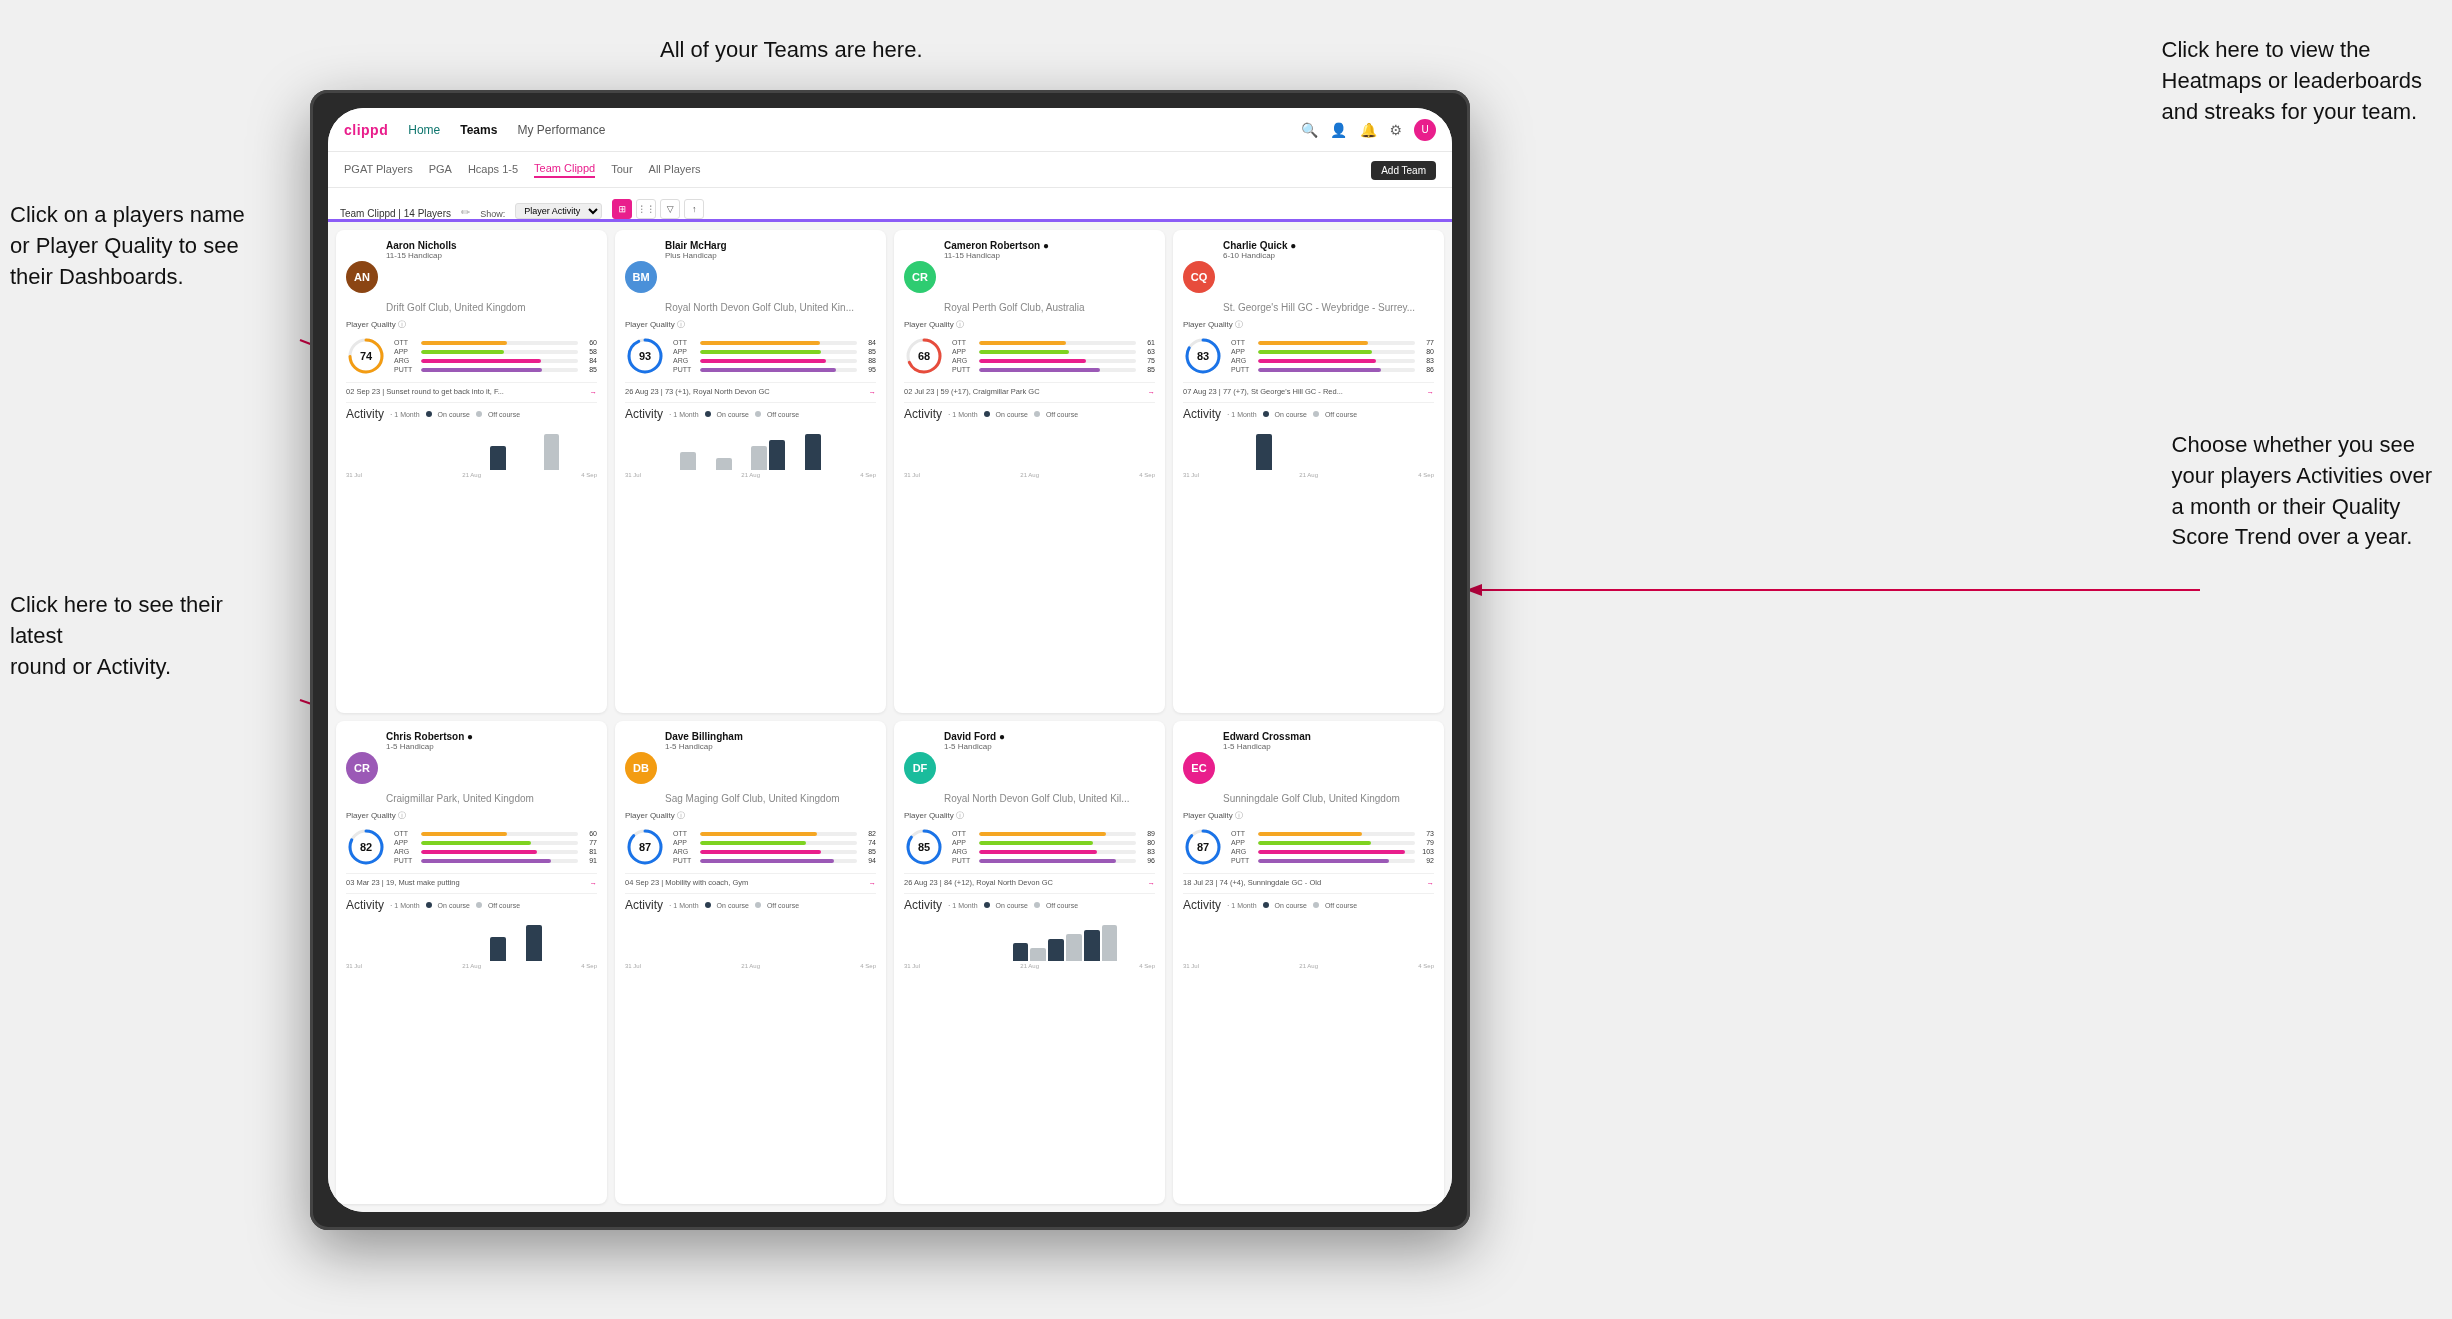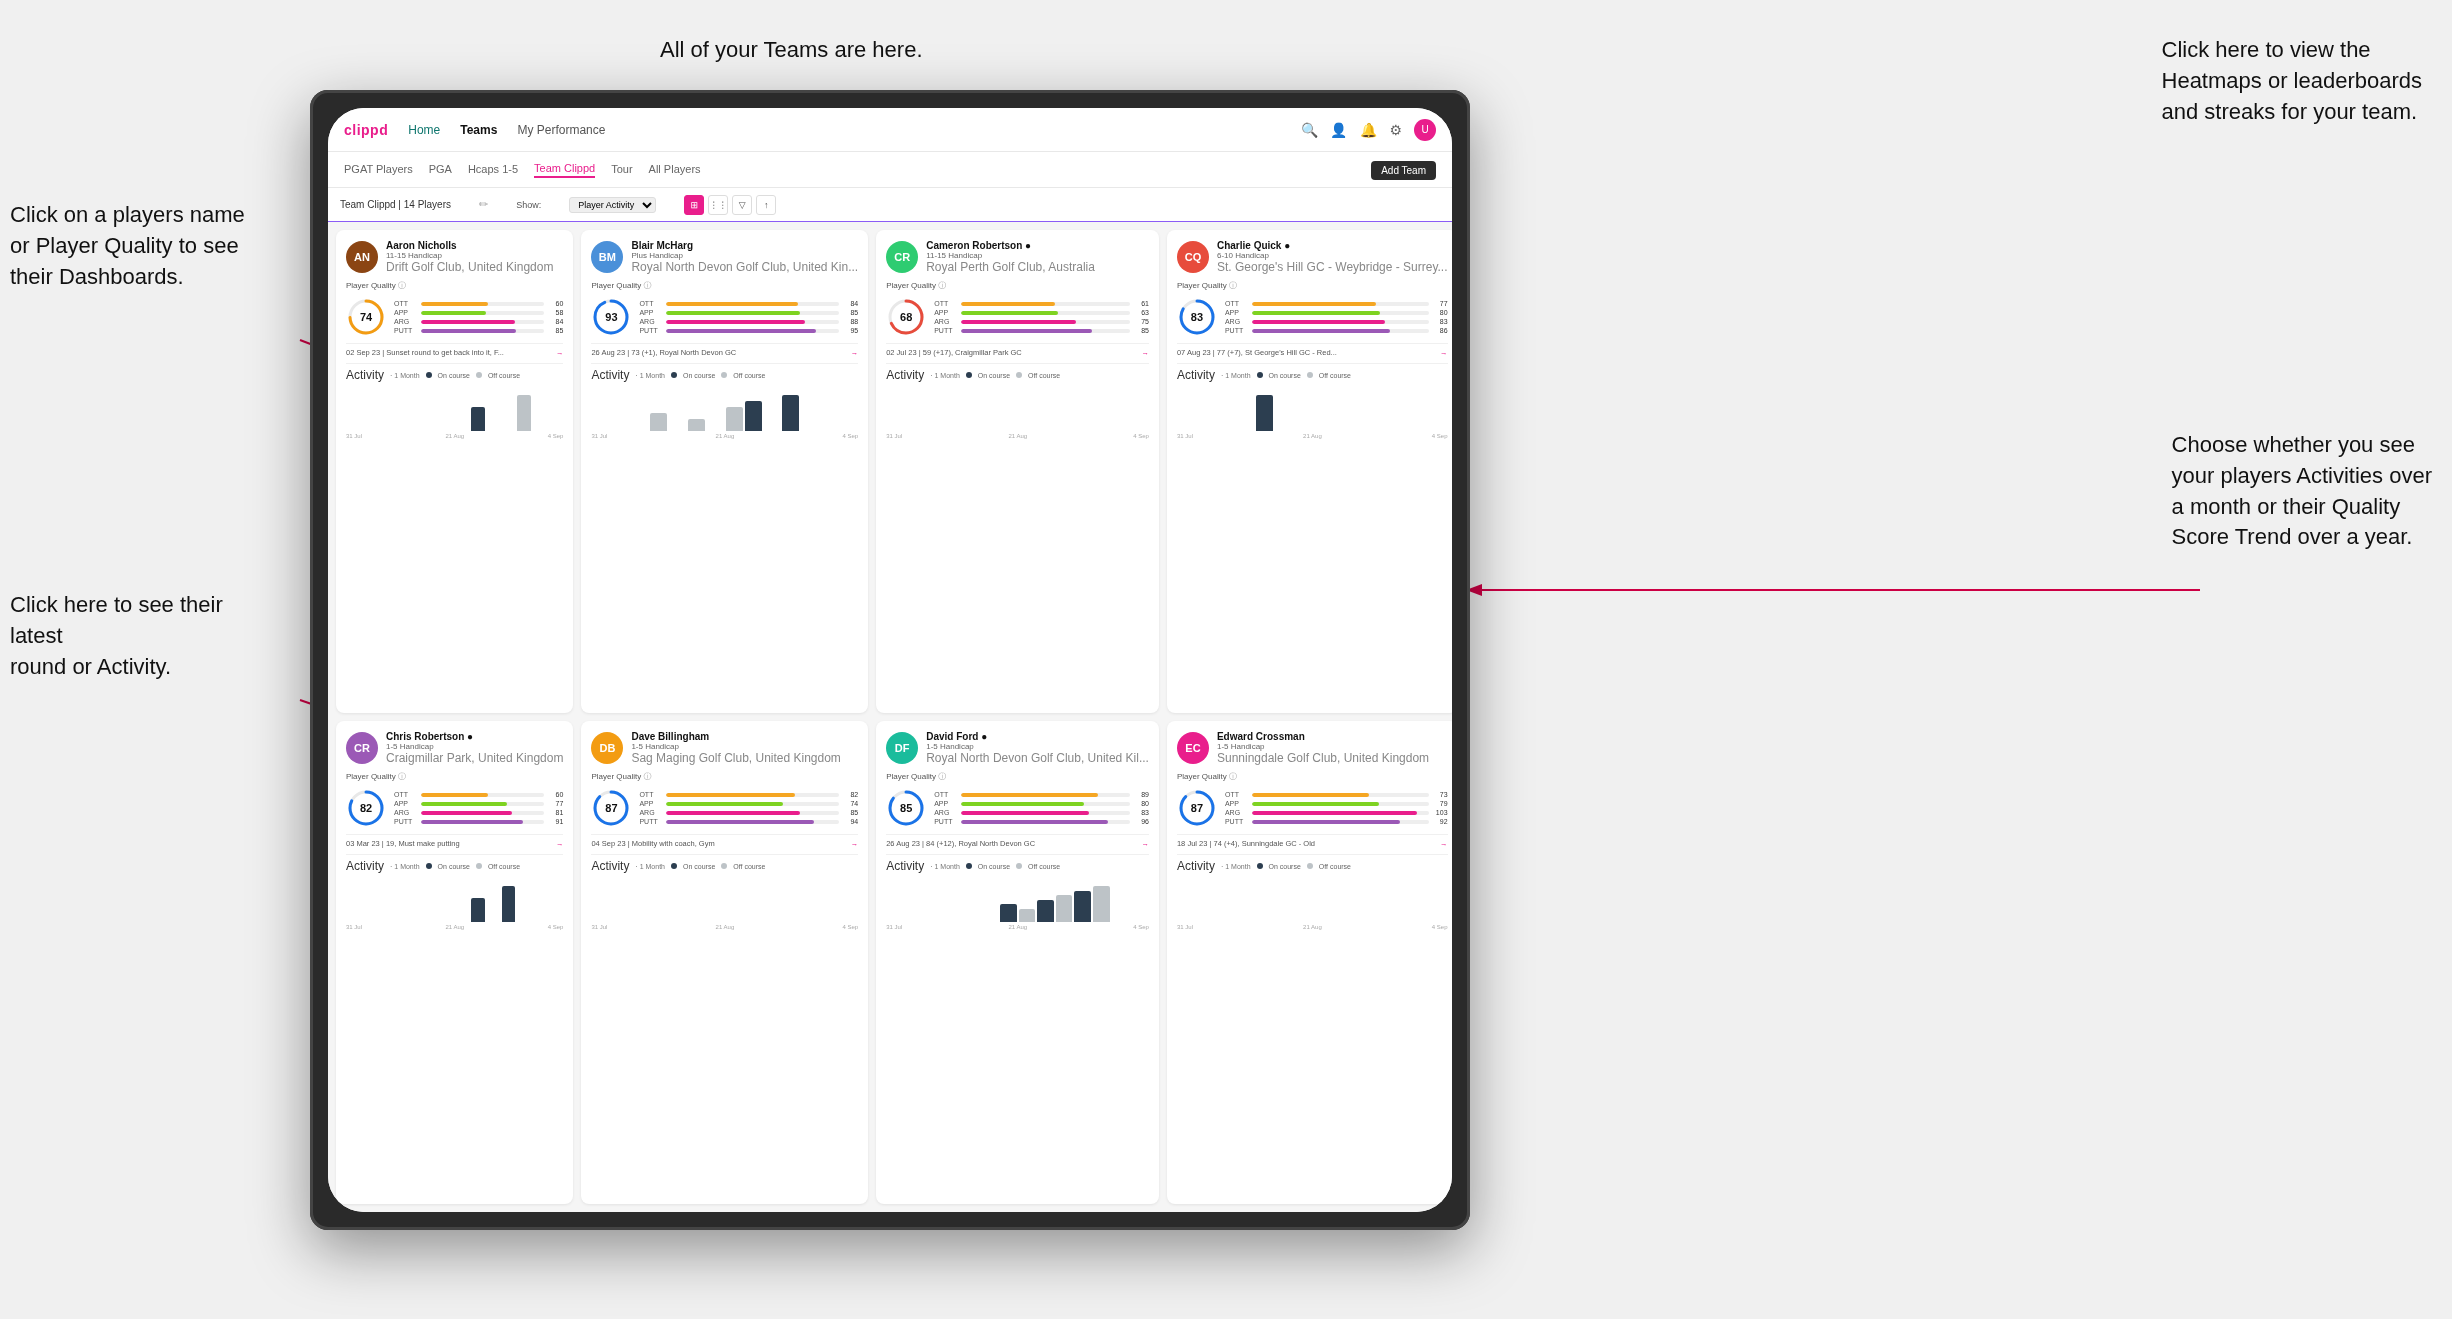--- a/index.html
+++ b/index.html
@@ -119,26 +119,26 @@
       border: none;
       border-radius: 4px;
       padding: 4px 10px;
       font-size: 10px;
       cursor: pointer;
     }
 
     
     .teambar {
       background: #fff;
-      border-bottom: 1px solid #8b5cf6;
+      border-bottom: 3px solid #8b5cf6;
       height: 34px;
       display: flex;
-      align-items: center;
+      align-items: flex-end;
       padding: 0 12px;
-      gap: 28px;
+      gap: 10px;
     }
     .teambar-title {
       font-size: 10px;
       color: #333;
       font-weight: 500;
     }
     .teambar-edit { font-size: 11px; color: #999; cursor: pointer; }
     .teambar-search {
       flex: 1;
       height: 22px;
@@ -218,25 +218,26 @@
       color: #111;
       white-space: nowrap;
       overflow: hidden;
       text-overflow: ellipsis;
     }
     .player-handicap {
       font-size: 8px;
       color: #666;
     }
     .player-club {
-      font-size: 12px;
+      font-size: 10px;
       color: #888;
       white-space: nowrap;
       overflow: hidden;
       text-overflow: ellipsis;
+      margin-top: 42px;
     }
 
     
     .quality-section {
       display: flex;
       align-items: center;
       gap: 8px;
     }
     .quality-label {
       font-size: 8px;

